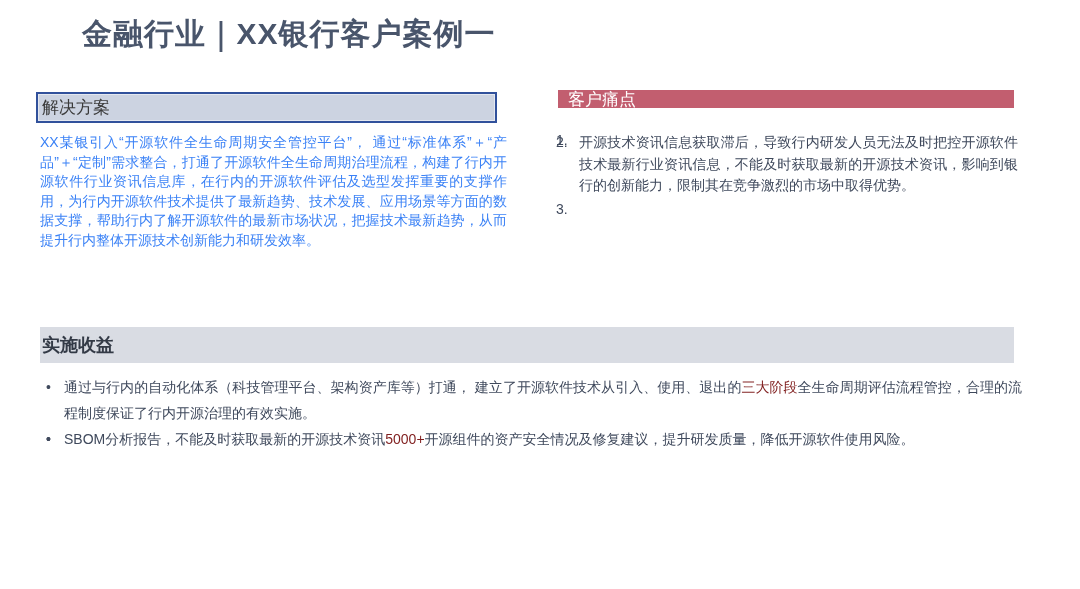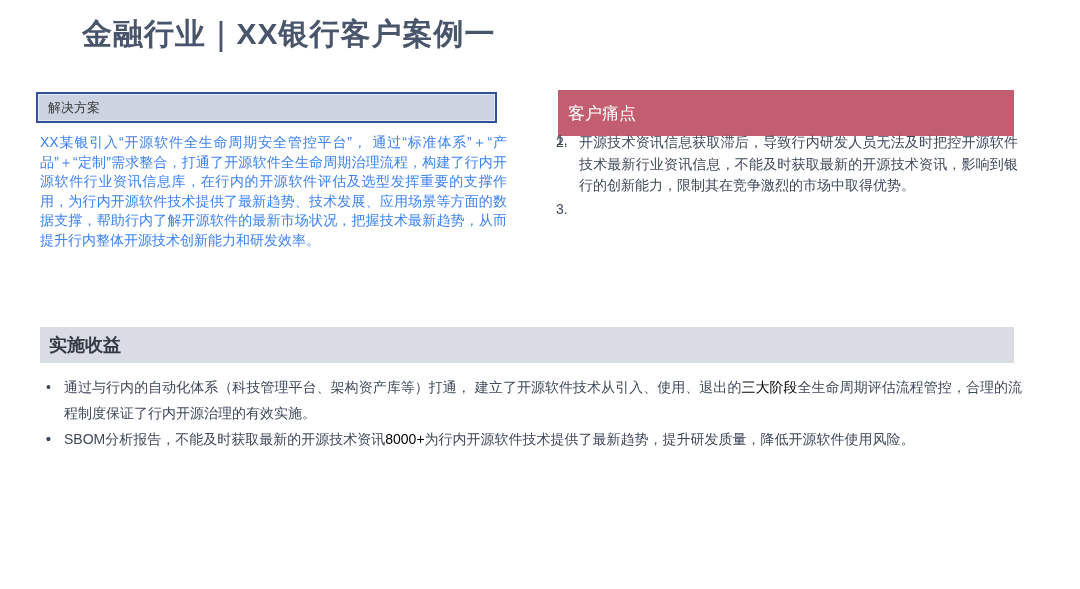--- a/index.html
+++ b/index.html
@@ -30,42 +30,42 @@
     position: absolute;
     left: 36px;
     top: 92px;
     width: 461px;
     height: 31px;
     background: #ccd3e1;
     border: 2px solid #31519b;
     box-shadow: inset 0 0 0 1px #e4e8f0;
     display: flex;
     align-items: center;
-    padding-left: 10px;
+    padding-left: 4px;
     font-family: "Liberation Serif", "DejaVu Serif", serif;
-    font-size: 13px;
+    font-size: 17px;
     color: #3a3a3a;
   }
   .solution-body {
     position: absolute;
     left: 40px;
     top: 133px;
     width: 467px;
     font-size: 14px;
     line-height: 19.5px;
     text-align: justify;
     color: #3b82f6;
   }
   
   .pain-header {
     position: absolute;
     left: 558px;
     top: 90px;
     width: 456px;
-    height: 46px;
+    height: 18px;
     background: #c25e6f;
     display: flex;
     align-items: center;
     padding-left: 10px;
     font-family: "Liberation Serif", "DejaVu Serif", serif;
     font-size: 17px;
     color: #ffffff;
   }
   .pain-list {
     position: absolute;
@@ -90,21 +90,21 @@
   
   .benefits-header {
     position: absolute;
     left: 40px;
     top: 327px;
     width: 974px;
     height: 36px;
     background: #d9dce3;
     display: flex;
     align-items: center;
-    padding-left: 9px;
+    padding-left: 2px;
     font-family: "Liberation Serif", "DejaVu Serif", serif;
     font-size: 18px;
     font-weight: bold;
     color: #333a46;
   }
   .benefits-list {
     position: absolute;
     left: 42px;
     top: 374px;
     width: 980px;
@@ -116,21 +116,21 @@
     position: relative;
     padding-left: 22px;
     text-align: justify;
   }
   .benefits-list .marker {
     position: absolute;
     left: 4px;
     top: 0;
     font-size: 14px;
   }
-  .hl { color: #000000; }
+  .hl { color: #7f1d1d; }
 </style>
 </head>
 <body>
 
 <div class="slide">
 
   <h1 class="slide-title">金融行业｜XX银行客户案例一</h1>
 
   <div class="solution-header">
     <span>解决方案</span>
@@ -145,16 +145,16 @@
       <div class="list-item"><span class="marker">2.</span><span class="li-text">开源技术资讯信息获取滞后，导致行内研发人员无法及时把控开源软件技术最新行业资讯信息，不能及时获取最新的开源技术资讯，影响到银行的创新能力，限制其在竞争激烈的市场中取得优势。</span></div>
       <div class="list-item"><span class="marker">3.</span></div>
     </div>
 
   <div class="benefits-header">
     <span>实施收益</span>
   </div>
   <div class="benefits-list">
       <div class="list-item"><span class="marker">•</span><span class="li-text"><span>通过与行内的自动化体系（科技管理平台、架构资产库等）打通， 建立了开源软件技术从引入、使用、退出的</span><span class="hl">三大阶段</span><span>全生命周期评估流程管控，合理的流程制度保证了行内开源治理的有效实施。</span></span></div>
       <div class="list-item"><span class="marker">•</span></div>
-      <div class="list-item"><span class="marker">•</span><span class="li-text"><span>SBOM分析报告，不能及时获取最新的开源技术资讯</span><span class="hl">8000+</span><span>为行内开源软件技术提供了最新趋势，提升研发质量，降低开源软件使用风险。</span></span></div>
+      <div class="list-item"><span class="marker">•</span><span class="li-text"><span>SBOM分析报告，不能及时获取最新的开源技术资讯</span><span class="hl">5000+</span><span>开源组件的资产安全情况及修复建议，提升研发质量，降低开源软件使用风险。</span></span></div>
     </div>
 
 </div>
 
 </body></html>

